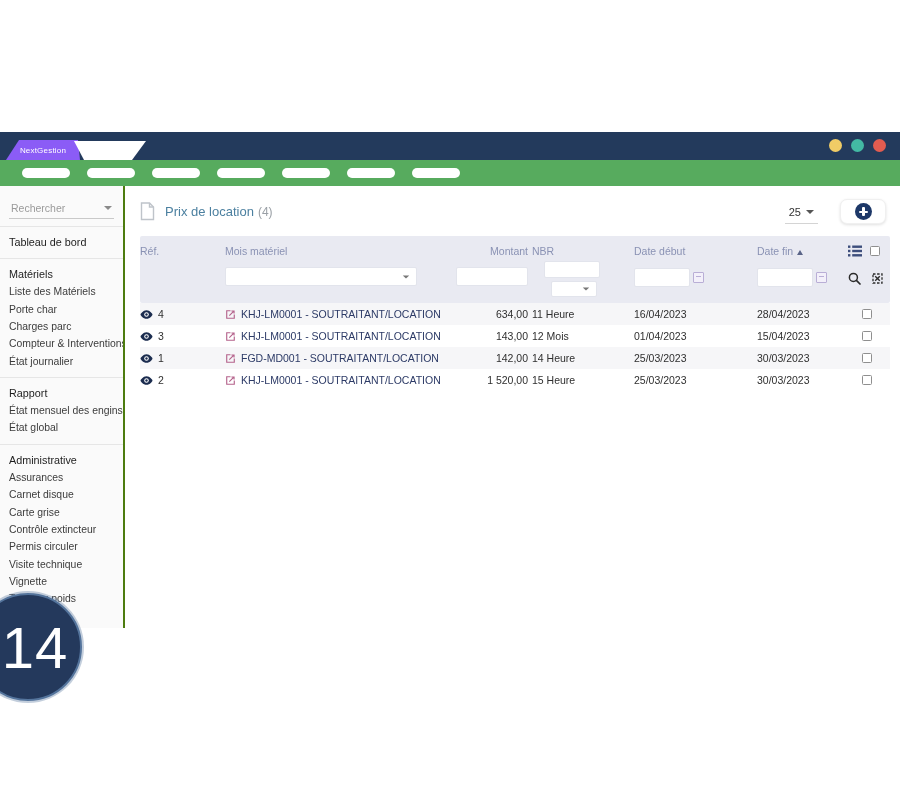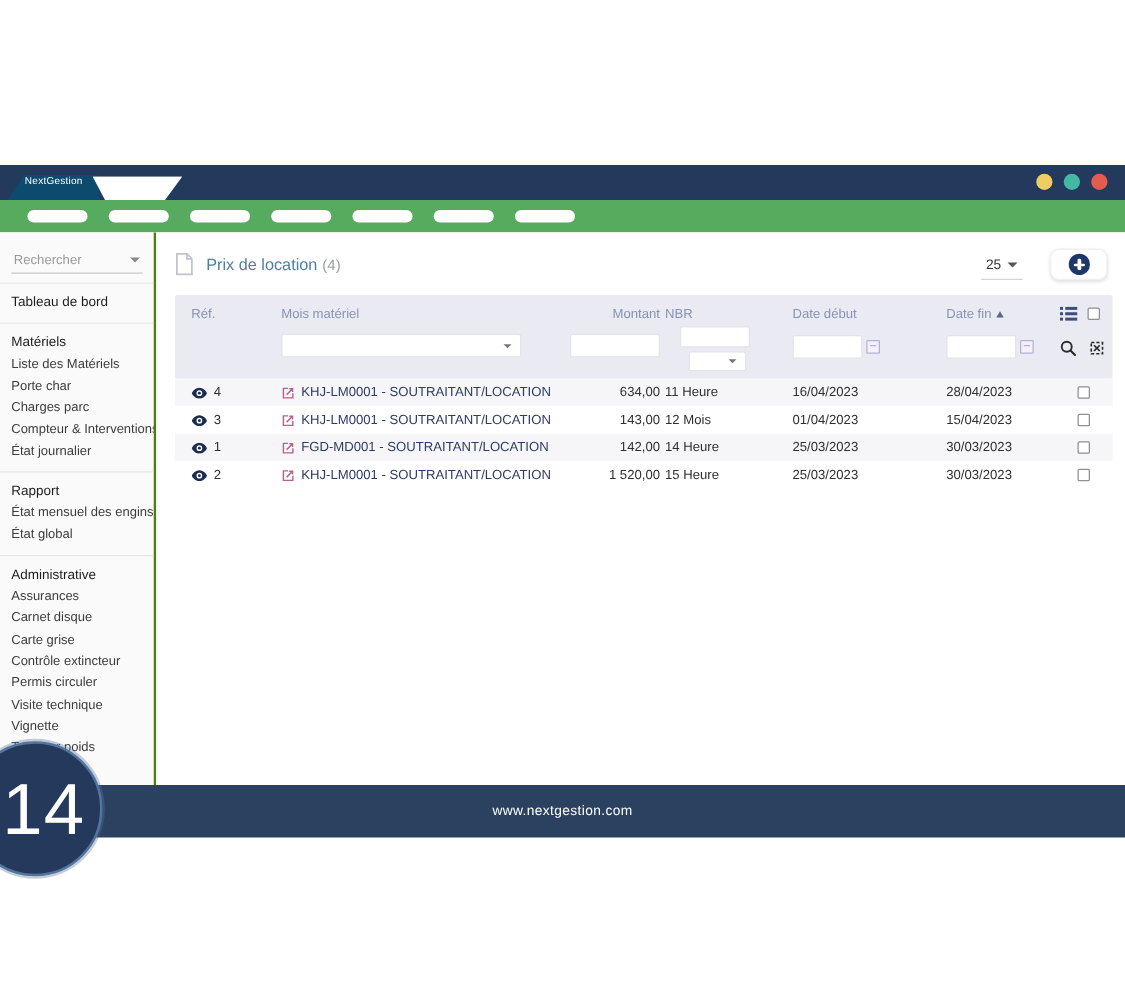--- a/index.html
+++ b/index.html
@@ -5,23 +5,23 @@
   * { margin:0; padding:0; box-sizing:border-box; }
   html,body { width:900px; height:800px; background:#ffffff; font-family:"Liberation Sans", sans-serif; overflow:hidden; }
   .page { position:relative; width:900px; height:800px; background:#fff; }
 
   
   .window { position:absolute; top:132px; left:0; width:900px; }
   .titlebar { position:relative; height:28px; background:#233a5c; }
   .dots { position:absolute; right:14px; top:7px; display:flex; gap:9px; }
   .dot { width:13px; height:13px; border-radius:50%; }
   .dot.y { background:#f0cc66; } .dot.t { background:#43b9a3; } .dot.r { background:#e25c50; }
-  .tab-green { position:absolute; left:6px; bottom:0; width:74px; height:20px; background:#0c4a6e;
+  .tab-green { position:absolute; left:6px; bottom:0; width:74px; height:20px; background:#8b5cf6;
     clip-path:polygon(13px 0, calc(100% - 2px) 0, 100% 100%, 0 100%);
-    display:flex; align-items:flex-start; justify-content:center; }
+    display:flex; align-items:center; justify-content:center; }
   .tab-green span { color:#fff; font-size:8px; letter-spacing:.2px; }
   .tab-white { position:absolute; left:74px; bottom:0; width:72px; height:19px; background:#fff;
     clip-path:polygon(0 0, 100% 0, calc(100% - 14px) 100%, 10px 100%); }
 
   .navbar { height:26px; background:#57ab5e; display:flex; align-items:center; padding-left:22px; gap:17px; }
   .pill { width:48px; height:10px; background:#fff; border-radius:5px; }
 
   
   .content { display:flex; height:442px; background:#fff; }
 
@@ -48,21 +48,21 @@
   .plus-circle::before, .plus-circle::after { content:""; position:absolute; background:#fff; }
   .plus-circle::before { left:4px; right:4px; top:7.5px; height:2.5px; border-radius:1px; }
   .plus-circle::after { top:4px; bottom:4px; left:7.5px; width:2.5px; border-radius:1px; }
 
   
   .table { width:750px; font-size:10.5px; }
   .thead { background:#e9eaf2; border-radius:2px; padding:7px 0 2px 0; }
   .hrow, .frow, .trow { display:flex; align-items:center; }
   .hrow { height:16px; color:#8a92b4; }
   .frow { height:42px; align-items:flex-start; }
-  .col-ref { width:72px; padding-left:13px; }
+  .col-ref { width:72px; }
   .col-code { width:230px; padding-left:13px; }
   .col-montant { width:90px; text-align:right; padding-right:4px; }
   .col-nbr { width:72px; text-align:left; padding-right:4px; }
   .col-d1 { width:123px; padding-left:30px; }
   .col-d2 { width:121px; padding-left:30px; }
   .col-actions { width:42px; display:flex; align-items:center; gap:8px; }
   .sort-asc { display:inline-block; width:0; height:0; border-left:3.5px solid transparent; border-right:3.5px solid transparent; border-bottom:5px solid #5a6488; margin-left:4px; }
   .checkbox { width:10px; height:10px; background:#fff; border:1px solid #8f8f8f; border-radius:1.5px; cursor:pointer; }
 
   .flt-select { height:19px; background:#fff; border:1px solid #e2e4ec; border-radius:2px; margin-top:8px;
@@ -351,20 +351,17 @@
             <div class="cb-wrap">
                 <div class="checkbox"></div>
               </div>
           </div>
 
         </div>
       </div>
     </div>
   </div>
 
-  <div class="footer">
-    <span class="footer-url">www.nextgestion.com</span>
-  </div>
   <div class="page-badge">
     <span>14</span>
   </div>
 
 </div>
 
 </body></html>

